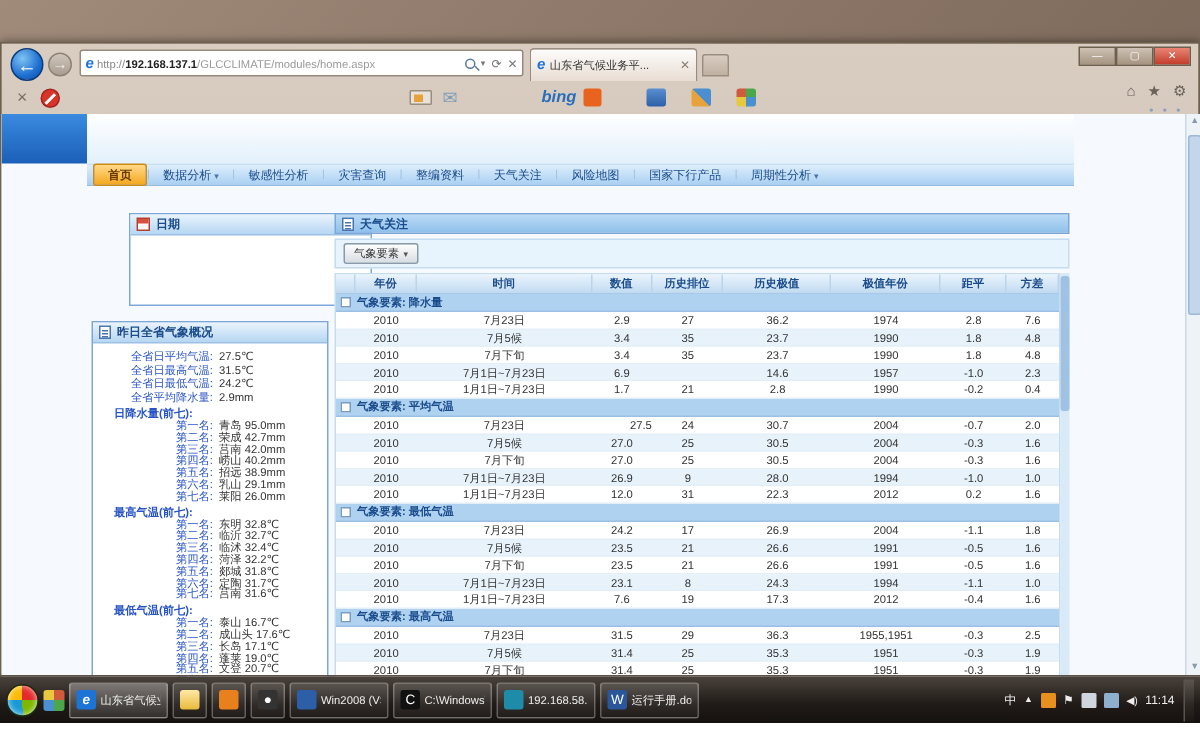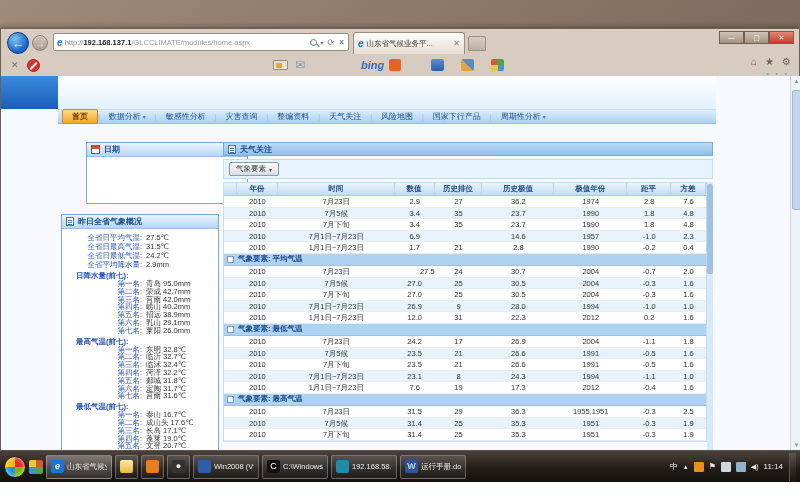--- a/index.html
+++ b/index.html
@@ -382,20 +382,24 @@
               <div class="t-cell" style="width: 13px;"></div>
               <div class="t-cell" style="width: 41px;">年份</div>
               <div class="t-cell" style="width: 117px;">时间</div>
               <div class="t-cell" style="width: 40px;">数值</div>
               <div class="t-cell" style="width: 48px;">历史排位</div>
               <div class="t-cell" style="width: 72px;">历史极值</div>
               <div class="t-cell" style="width: 73px; text-align: center;">极值年份</div>
               <div class="t-cell" style="width: 44px;">距平</div>
               <div class="t-cell" style="width: 35px;">方差</div>
             </div>
+            <div class="t-group">
+              <div class="chk"></div>
+              <div>气象要素: 降水量</div>
+            </div>
             <div class="t-row">
               <div class="t-cell" style="width: 13px;"></div>
               <div class="t-cell" style="width: 41px;">2010</div>
               <div class="t-cell" style="width: 117px;">7月23日</div>
               <div class="t-cell" style="width: 40px;">2.9</div>
               <div class="t-cell" style="width: 48px;">27</div>
               <div class="t-cell" style="width: 72px;">36.2</div>
               <div class="t-cell" style="width: 73px;">1974</div>
               <div class="t-cell" style="width: 44px;">2.8</div>
               <div class="t-cell" style="width: 35px;">7.6</div>

